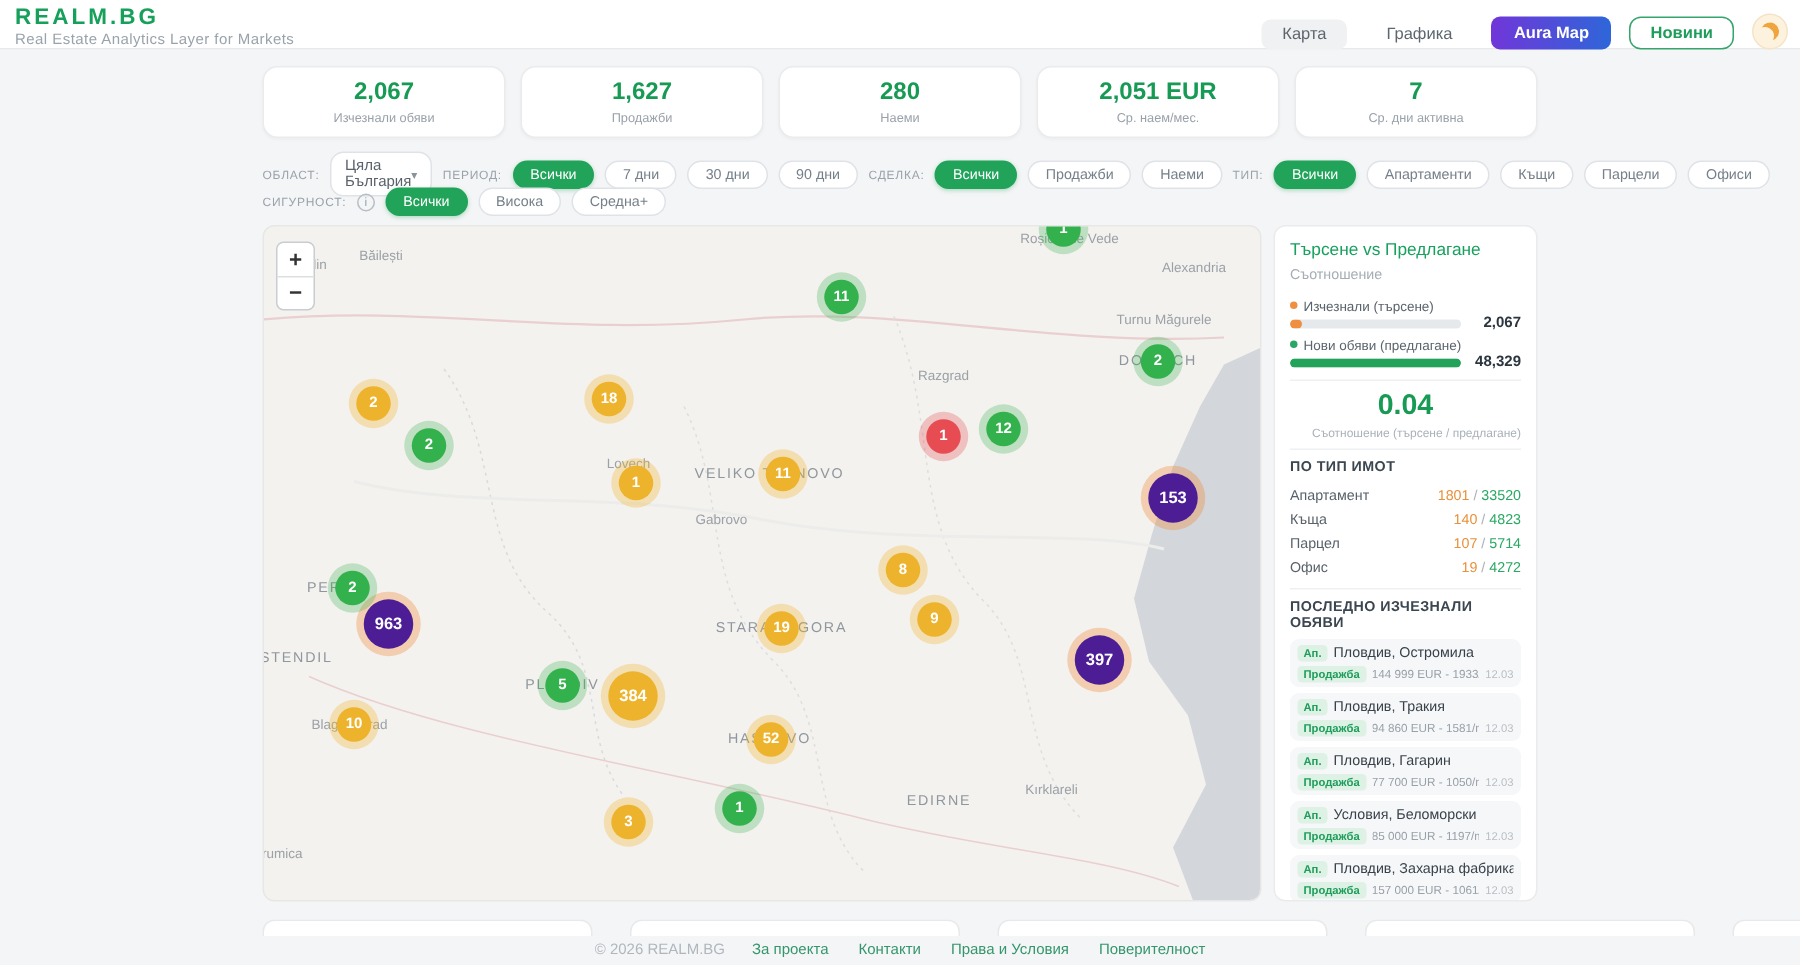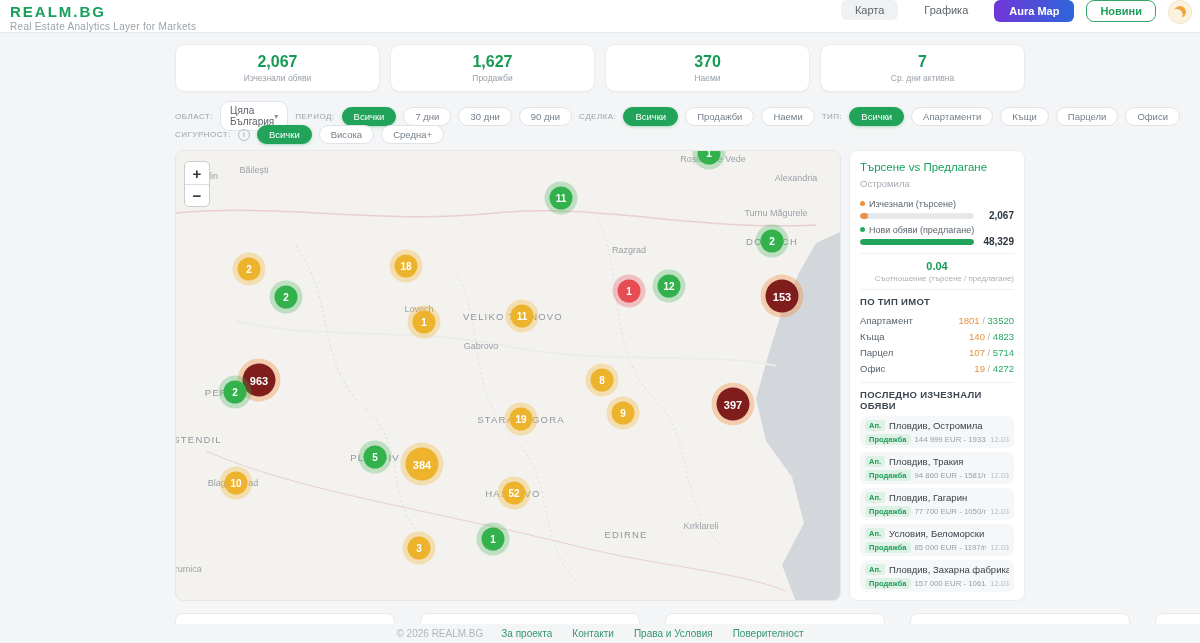--- a/index.html
+++ b/index.html
@@ -4,21 +4,21 @@
 <style>
   * { margin:0; padding:0; box-sizing:border-box; }
   html,body { width:1200px; height:643px; overflow:hidden; }
   body { font-family:"Liberation Sans", sans-serif; background:#f4f5f6; position:relative; }
 
   
   .header { position:absolute; top:0; left:0; width:1200px; height:33px; background:#ffffff; border-bottom:1px solid #e7e9eb; z-index:5; }
   .logo-block { position:absolute; left:10px; top:3px; }
   .logo { font-size:15px; font-weight:bold; letter-spacing:2px; color:#16a05a; }
   .tagline { font-size:10px; color:#9aa3ab; margin-top:1px; letter-spacing:.3px; }
-  .nav { position:absolute; right:8px; top:0; height:33px; display:flex; align-items:flex-start; gap:12px; }
+  .nav { position:absolute; right:8px; top:0; height:33px; display:flex; align-items:flex-end; gap:12px; }
   .nav-tab { font-size:11px; color:#5d666e; padding:4px 14px; border-radius:6px; cursor:pointer; }
   .nav-tab.boxed { background:#f0f1f3; }
   .btn-aura { font-size:11px; font-weight:bold; color:#fff; padding:5px 15px; border-radius:6px; background:linear-gradient(90deg,#7136d9,#2e66d9); cursor:pointer; }
   .btn-news { font-size:11px; font-weight:bold; color:#1f9d5b; padding:4px 13px; border-radius:8px; border:1.5px solid #36a56d; background:#fff; cursor:pointer; }
   .avatar { width:24px; height:24px; border-radius:50%; background:#fdf2de; border:1px solid #f3e4c8; display:flex; align-items:center; justify-content:center; cursor:pointer; }
   .moon { width:12px; height:12px; border-radius:50%; box-shadow:inset -4px 2px 0 0 #f0a43d; transform:rotate(-15deg); }
 
   
   .stats-row { position:absolute; left:175px; top:44px; width:850px; display:flex; gap:10px; }
   .stat-card { flex:1; height:48px; background:#fff; border:1px solid #e9ebed; border-radius:10px; box-shadow:0 1px 2px rgba(0,0,0,.03); display:flex; flex-direction:column; align-items:center; justify-content:center; }
@@ -42,37 +42,37 @@
   .zoomctl { position:absolute; left:8px; top:10px; width:26px; background:#fff; border:1px solid #c9ccd0; border-radius:5px; overflow:hidden; z-index:4; }
   .zoomctl .zbtn { width:100%; height:22px; display:flex; align-items:center; justify-content:center; font-size:15px; font-weight:bold; color:#333; cursor:pointer; }
   .zoomctl .zbtn + .zbtn { border-top:1px solid #dcdfe2; }
   .maplabel { position:absolute; transform:translate(-50%,-50%); font-size:9px; color:#9aa1a7; white-space:nowrap; z-index:1; }
   .maplabel.caps { font-size:9.5px; letter-spacing:1.2px; color:#8f979e; }
   .marker { position:absolute; transform:translate(-50%,-50%); border-radius:50%; color:#fff; font-weight:bold; display:flex; align-items:center; justify-content:center; z-index:2; cursor:pointer; }
   .marker.s { width:23px; height:23px; font-size:10px; }
   .marker.l { width:33px; height:33px; font-size:11px; }
   .marker.green  { background:#33b14d; box-shadow:0 0 0 5px rgba(51,177,77,.28); }
   .marker.yellow { background:#eeb32c; box-shadow:0 0 0 5px rgba(238,179,44,.32); }
-  .marker.orange { background:#7f1d1d; box-shadow:0 0 0 5px rgba(239,127,40,.32); }
+  .marker.orange { background:#4c1d95; box-shadow:0 0 0 5px rgba(239,127,40,.32);margin-top:36px; }
   .marker.red    { background:#e64c52; box-shadow:0 0 0 5px rgba(230,76,82,.30); }
 
   
   .sidebar { position:absolute; left:849px; top:150px; width:176px; height:451px; background:#fff; border:1px solid #e9ebed; border-radius:8px; padding:10px 10px 0 10px; overflow:hidden; }
   .sb-title { font-size:11.5px; font-weight:normal; color:#18a05e; }
   .sb-scope { font-size:9.5px; color:#a6adb4; margin:5px 0 8px; }
   .legend-label { font-size:9px; color:#5b646d; display:flex; align-items:center; gap:4px; height:13px; }
   .dot { width:5px; height:5px; border-radius:50%; display:inline-block; }
   .dot.orange { background:#ee8f41; } .dot.green { background:#2aa863; }
   .bar-row { display:flex; align-items:center; gap:6px; height:11px; margin-bottom:2px; }
   .bar-track { flex:1; height:6px; border-radius:3px; background:#e6e9ec; overflow:hidden; position:relative; }
   .bar-fill { height:6px; border-radius:3px; }
   .bar-fill.orange { background:#ee8f41; } .bar-fill.green { background:#21a35a; }
   .bar-val { font-size:10px; font-weight:bold; color:#2c3640; min-width:34px; text-align:right; }
   .sb-hr { border:none; border-top:1px solid #eef0f2; margin:6px 0; }
-  .ratio-val { font-size:11px; font-weight:bold; color:#169a54; text-align:center; }
+  .ratio-val { font-size:19px; font-weight:bold; color:#169a54; text-align:center; }
   .ratio-cap { font-size:8px; color:#aab1b8; text-align:right; margin-top:2px; }
   .sb-heading { font-size:9.5px; font-weight:bold; color:#3c4650; letter-spacing:.3px; margin:4px 0 5px; }
   .type-row { display:flex; justify-content:space-between; font-size:9.5px; height:16px; align-items:center; }
   .type-row .t-label { color:#59626b; }
   .t-demand { color:#e8913a; } .t-sep { color:#aab1b8; } .t-supply { color:#2aa863; }
   .listing { background:#f6f7f8; border-radius:6px; padding:3px 5px; margin-bottom:4px; cursor:pointer; }
   .l-line1 { display:flex; align-items:center; gap:4px; height:13px; }
   .l-line2 { display:flex; align-items:center; gap:4px; height:12px; margin-top:1px; }
   .badge { font-size:7.5px; font-weight:bold; color:#1f9d5b; background:#ddf2e5; border-radius:3px; padding:1px 4px; white-space:nowrap; }
   .l-title { font-size:9.5px; color:#39424b; white-space:nowrap; overflow:hidden; }
@@ -108,22 +108,26 @@
 <div class="stats-row">
     <div class="stat-card">
       <div class="stat-value">2,067</div>
       <div class="stat-label">Изчезнали обяви</div>
     </div>
     <div class="stat-card">
       <div class="stat-value">1,627</div>
       <div class="stat-label">Продажби</div>
     </div>
     <div class="stat-card">
-      <div class="stat-value">370</div>
+      <div class="stat-value">280</div>
       <div class="stat-label">Наеми</div>
+    </div>
+    <div class="stat-card">
+      <div class="stat-value">2,051 EUR</div>
+      <div class="stat-label">Ср. наем/мес.</div>
     </div>
     <div class="stat-card">
       <div class="stat-value">7</div>
       <div class="stat-label">Ср. дни активна</div>
     </div>
   </div>
 
 <div class="filters-row r1">
     <span class="f-label">ОБЛАСТ:</span>
     <div class="select-box">
@@ -207,21 +211,21 @@
     <div class="marker green s" style="left: 199px; top: 306px;">5</div>
     <div class="marker yellow l" style="left: 246px; top: 313px;">384</div>
     <div class="marker yellow s" style="left: 60px; top: 332px;">10</div>
     <div class="marker yellow s" style="left: 338px; top: 342px;">52</div>
     <div class="marker green s" style="left: 317px; top: 388px;">1</div>
     <div class="marker yellow s" style="left: 243px; top: 397px;">3</div>
   </div>
 
 <div class="sidebar">
   <div class="sb-title">Търсене vs Предлагане</div>
-  <div class="sb-scope">Остромила</div>
+  <div class="sb-scope">Съотношение</div>
 
   <div class="legend-label">
     <span class="dot orange"></span>
     <span>Изчезнали (търсене)</span>
   </div>
   <div class="bar-row">
     <div class="bar-track">
         <div class="bar-fill orange" style="width: 7%;"></div>
       </div>
     <span class="bar-val">2,067</span>

